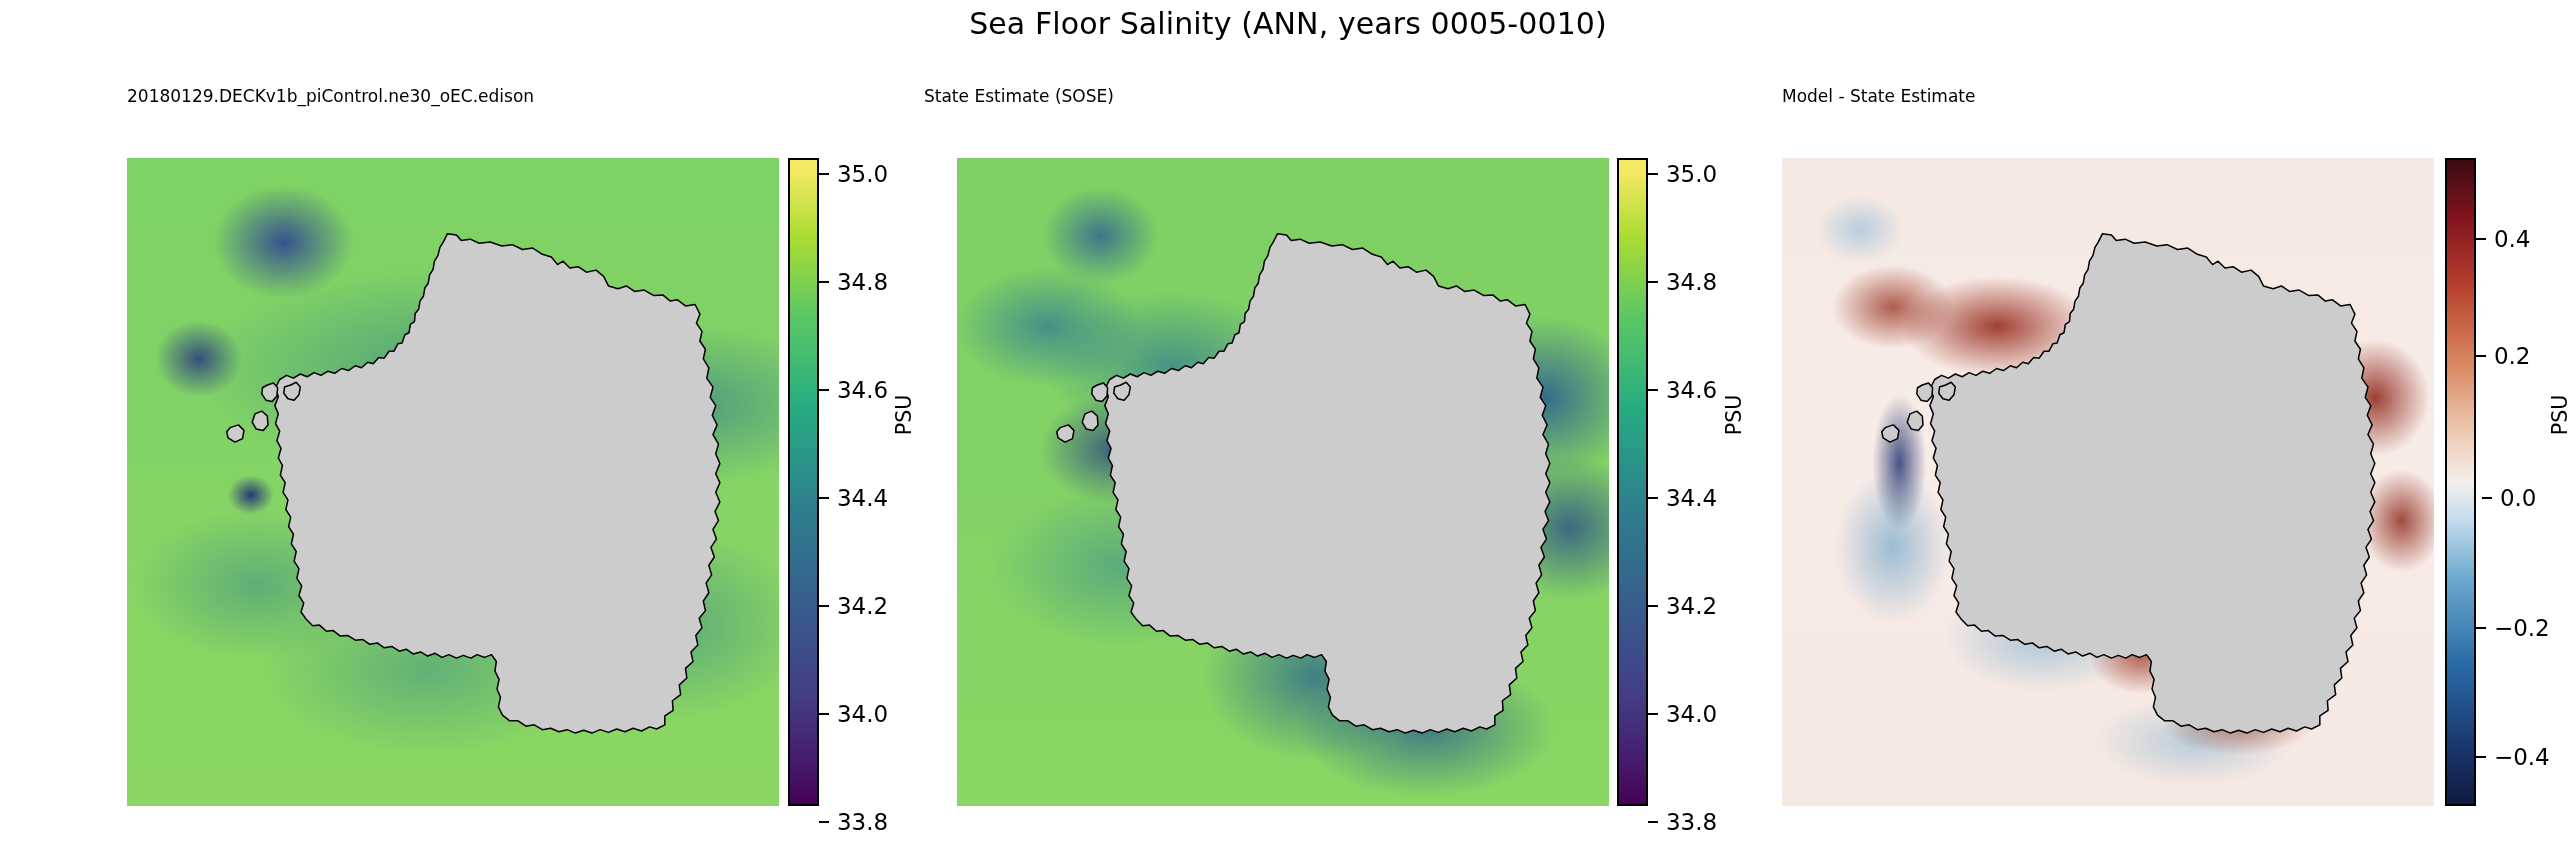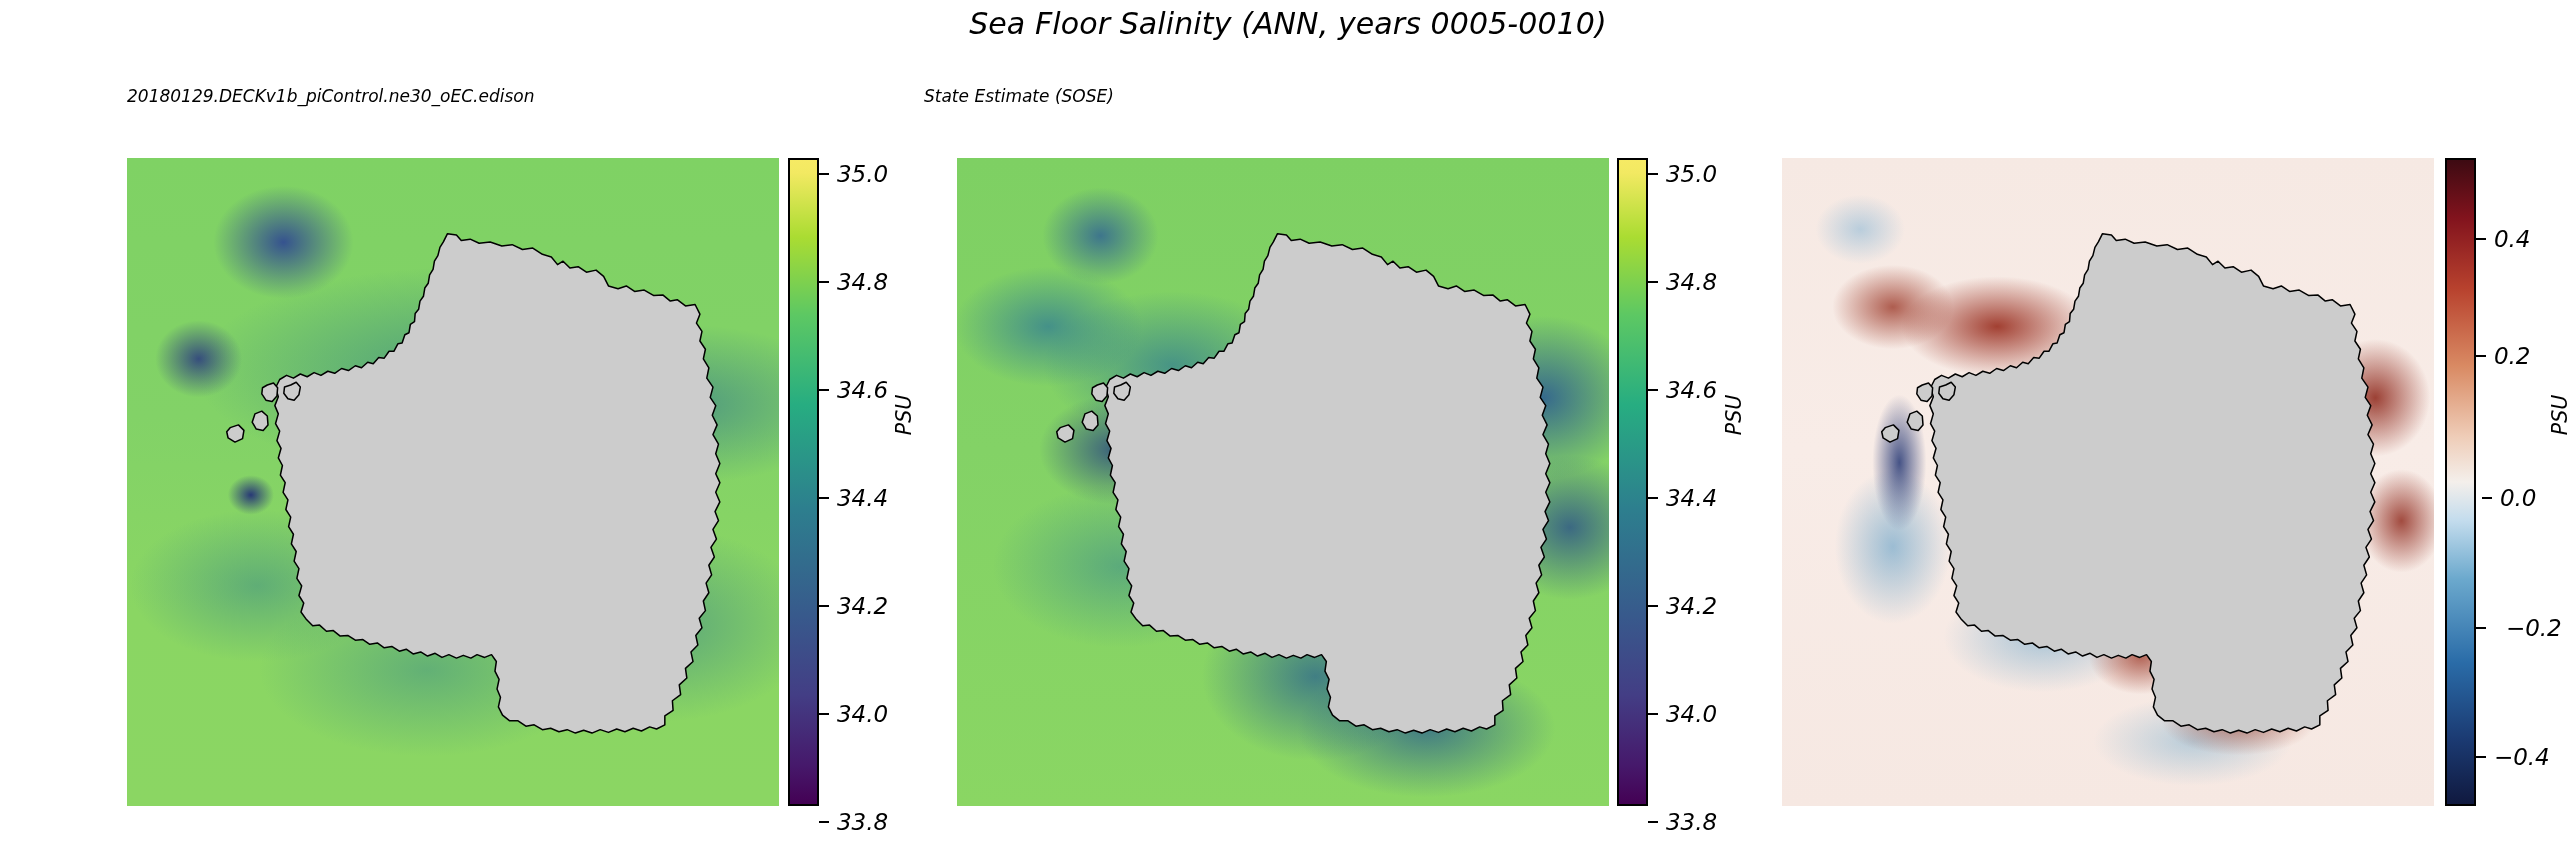--- a/index.html
+++ b/index.html
@@ -1,19 +1,19 @@
 <!DOCTYPE html>
 <html style="font-size:11px"><head>
 <meta charset="utf-8">
 <style>
   html,body{margin:0;padding:0;background:#ffffff;}
   body{width:2576px;height:855px;position:relative;
        font-family:"DejaVu Sans","Liberation Sans",sans-serif;color:#000;}
 
-  #fig{position:absolute;left:0;top:0;width:2250px;height:855px;background:#fff;font-style:italic;}
+  #fig{position:absolute;left:0;top:0;width:2250px;height:855px;background:#fff;}
 
   .fig-title{position:absolute;left:0;top:5.5px;width:2576px;text-align:center;
              font-size:30px;letter-spacing:0.1px;}
 
   .panel-title{position:absolute;font-size:17px;text-align:left;white-space:nowrap;}
 
   .map{position:absolute;top:158px;width:652px;height:648px;overflow:hidden;}
   .map .field{position:absolute;inset:0;}
 
   
@@ -177,20 +177,21 @@
         <div class="dash"></div>
         <div class="lbl">34.0</div>
       </div>
       <div class="cb-tick" style="top: 648px;">
         <div class="dash"></div>
         <div class="lbl">33.8</div>
       </div>
     </div>
   <div class="cb-unit" style="left:1714px;top:403px;">PSU</div>
 
+  <div class="panel-title" style="left:1782px;top:86px;width:652px;">Model - State Estimate</div>
 
   <div class="map" id="map3" style="left:1782px;">
     <div class="field ocean-diff"></div>
     <div class="continent">
       <svg viewBox="0 0 948 942" preserveAspectRatio="none">
         <g id="ant-shape-3">
             <path d="M 466,110 L 479,112 L 486,120 L 499,118 L 512,124 L 528,122 L 545,128 L 560,126 L 575,133 L 590,131 L 604,140 L 617,144 L 626,155 L 634,150 L 644,160 L 656,158 L 668,166 L 682,163 L 693,172 L 700,186 L 714,190 L 726,186 L 738,194 L 752,192 L 766,200 L 779,199 L 790,208 L 800,206 L 812,215 L 826,213 L 833,227 L 828,240 L 836,252 L 833,266 L 841,278 L 838,292 L 846,305 L 843,320 L 852,333 L 848,348 L 856,360 L 851,374 L 858,388 L 852,402 L 860,416 L 856,430 L 862,444 L 856,459 L 862,472 L 856,486 L 862,500 L 855,514 L 860,527 L 852,540 L 857,554 L 849,566 L 854,580 L 846,592 L 850,606 L 842,618 L 846,632 L 838,644 L 841,658 L 832,669 L 836,683 L 827,694 L 830,708 L 820,718 L 823,732 L 812,742 L 814,756 L 803,766 L 805,780 L 793,789 L 794,803 L 782,811 L 782,824 L 770,830 L 760,827 L 748,833 L 736,829 L 724,834 L 712,830 L 700,835 L 688,831 L 676,836 L 664,832 L 652,836 L 640,831 L 628,834 L 616,829 L 604,831 L 592,824 L 580,826 L 568,818 L 556,818 L 546,810 L 540,798 L 543,784 L 538,772 L 541,758 L 535,746 L 537,732 L 530,722 L 520,726 L 509,722 L 500,727 L 489,723 L 479,727 L 468,722 L 458,726 L 448,720 L 437,724 L 427,718 L 416,721 L 406,714 L 396,717 L 385,710 L 374,712 L 364,705 L 353,707 L 343,700 L 332,701 L 321,694 L 310,695 L 300,687 L 290,688 L 280,679 L 270,680 L 261,671 L 253,660 L 257,647 L 250,636 L 254,622 L 247,611 L 250,597 L 243,586 L 246,572 L 239,561 L 242,547 L 235,536 L 238,522 L 231,511 L 234,497 L 227,486 L 230,472 L 223,461 L 226,447 L 220,436 L 224,422 L 218,411 L 222,397 L 216,386 L 220,372 L 215,360 L 220,347 L 216,334 L 222,322 L 232,316 L 242,320 L 252,314 L 262,318 L 272,312 L 282,316 L 292,310 L 302,313 L 312,306 L 322,309 L 332,302 L 341,305 L 350,297 L 358,299 L 366,290 L 374,291 L 381,281 L 388,281 L 394,270 L 400,269 L 404,257 L 410,254 L 412,242 L 418,238 L 419,226 L 424,220 L 426,208 L 431,201 L 433,189 L 438,182 L 440,170 L 445,162 L 447,150 L 452,142 L 455,130 L 460,122 Z" fill="#cccccc" stroke="#000000" stroke-width="2.2" stroke-linejoin="round"></path>
             <path d="M 238,330 L 246,326 L 252,333 L 250,344 L 243,352 L 234,350 L 228,342 L 229,333 Z M 204,330 L 213,327 L 219,334 L 218,346 L 211,354 L 202,352 L 196,343 L 197,334 Z M 186,372 L 196,368 L 204,375 L 205,388 L 198,396 L 188,394 L 182,384 Z" fill="#cccccc" stroke="#000000" stroke-width="2.2" stroke-linejoin="round"></path>
             <path d="M 150,392 L 162,388 L 170,396 L 168,408 L 157,413 L 147,407 L 145,398 Z" fill="#cccccc" stroke="#000000" stroke-width="2.2" stroke-linejoin="round"></path>
           </g>
@@ -205,21 +206,21 @@
         <div class="lbl">0.4</div>
       </div>
       <div class="cb-tick" style="top: 182px;">
         <div class="dash"></div>
         <div class="lbl">0.2</div>
       </div>
       <div class="cb-tick" style="top: 324px; padding-left: 6px;">
         <div class="dash"></div>
         <div class="lbl">0.0</div>
       </div>
-      <div class="cb-tick" style="top: 454px; gap: 12px;">
+      <div class="cb-tick" style="top: 454px;">
         <div class="dash"></div>
         <div class="lbl">−0.2</div>
       </div>
       <div class="cb-tick" style="top: 583px;">
         <div class="dash"></div>
         <div class="lbl">−0.4</div>
       </div>
     </div>
   <div class="cb-unit" style="left:2540px;top:403px;">PSU</div>
 

